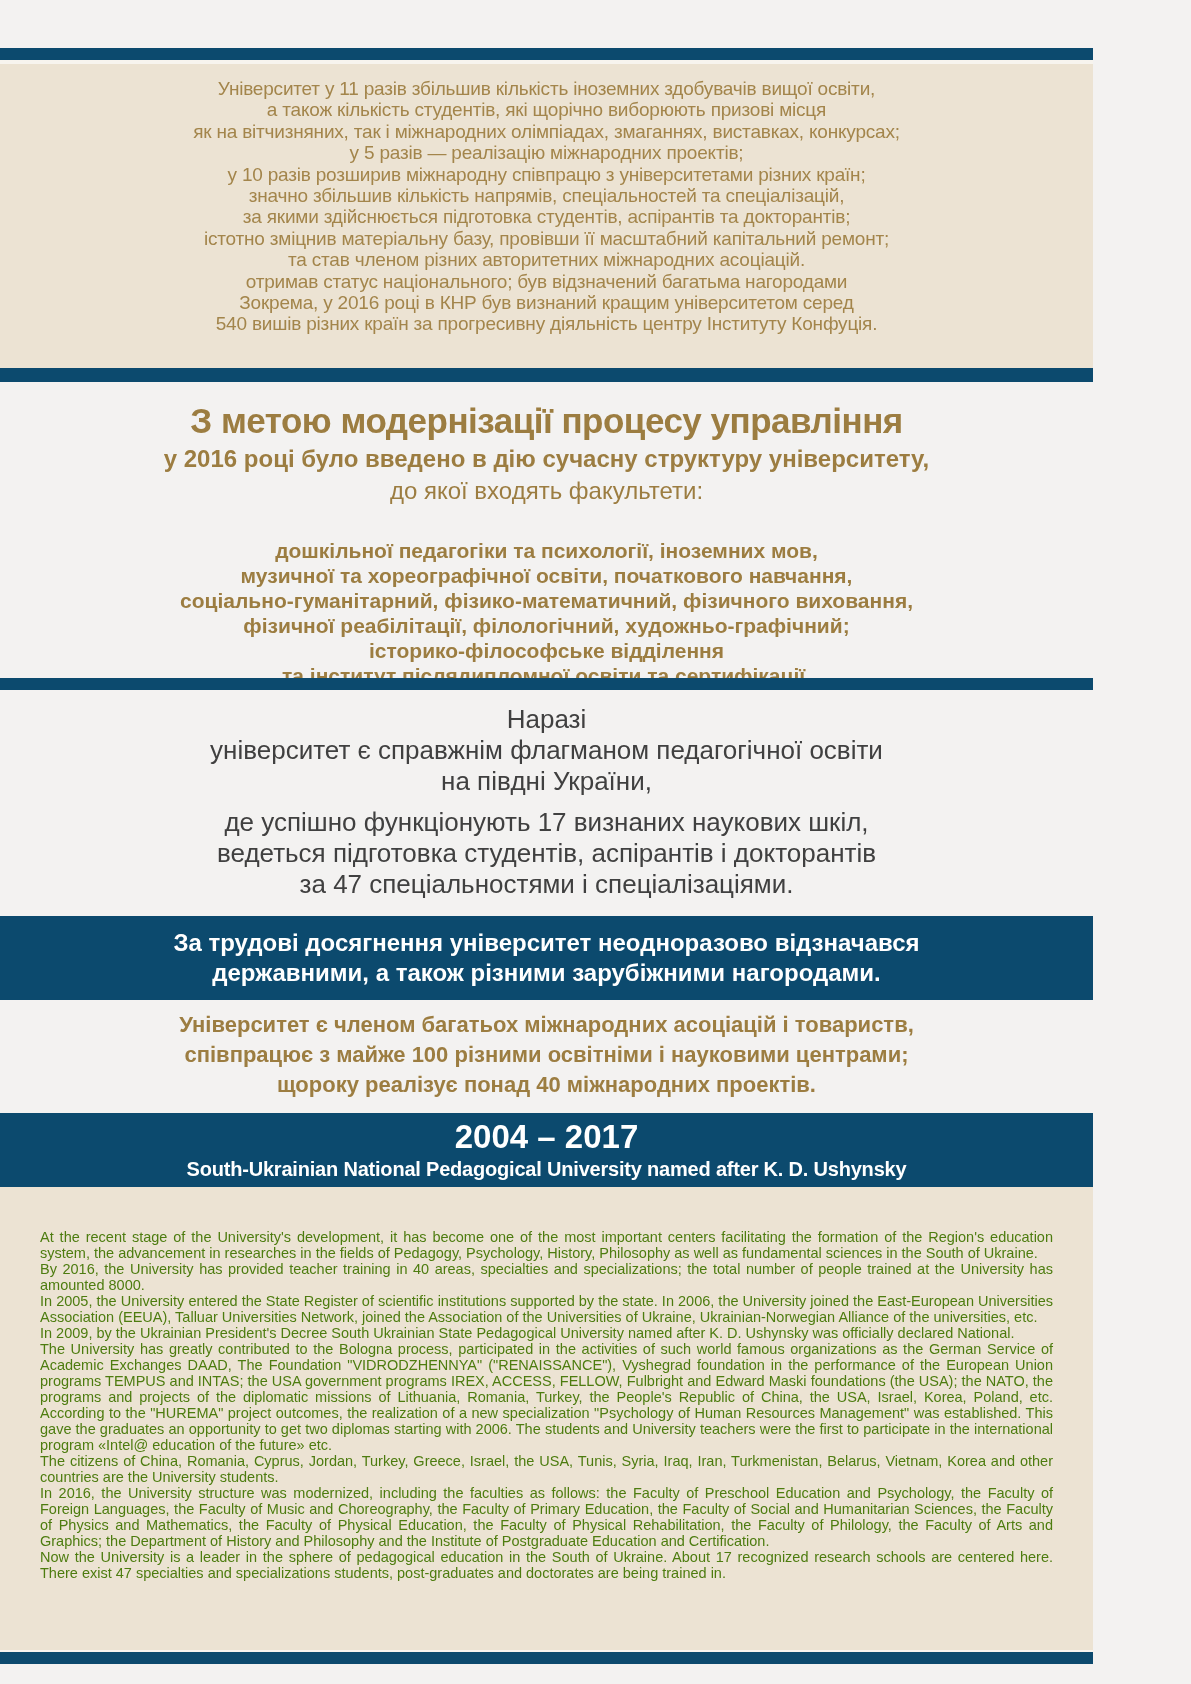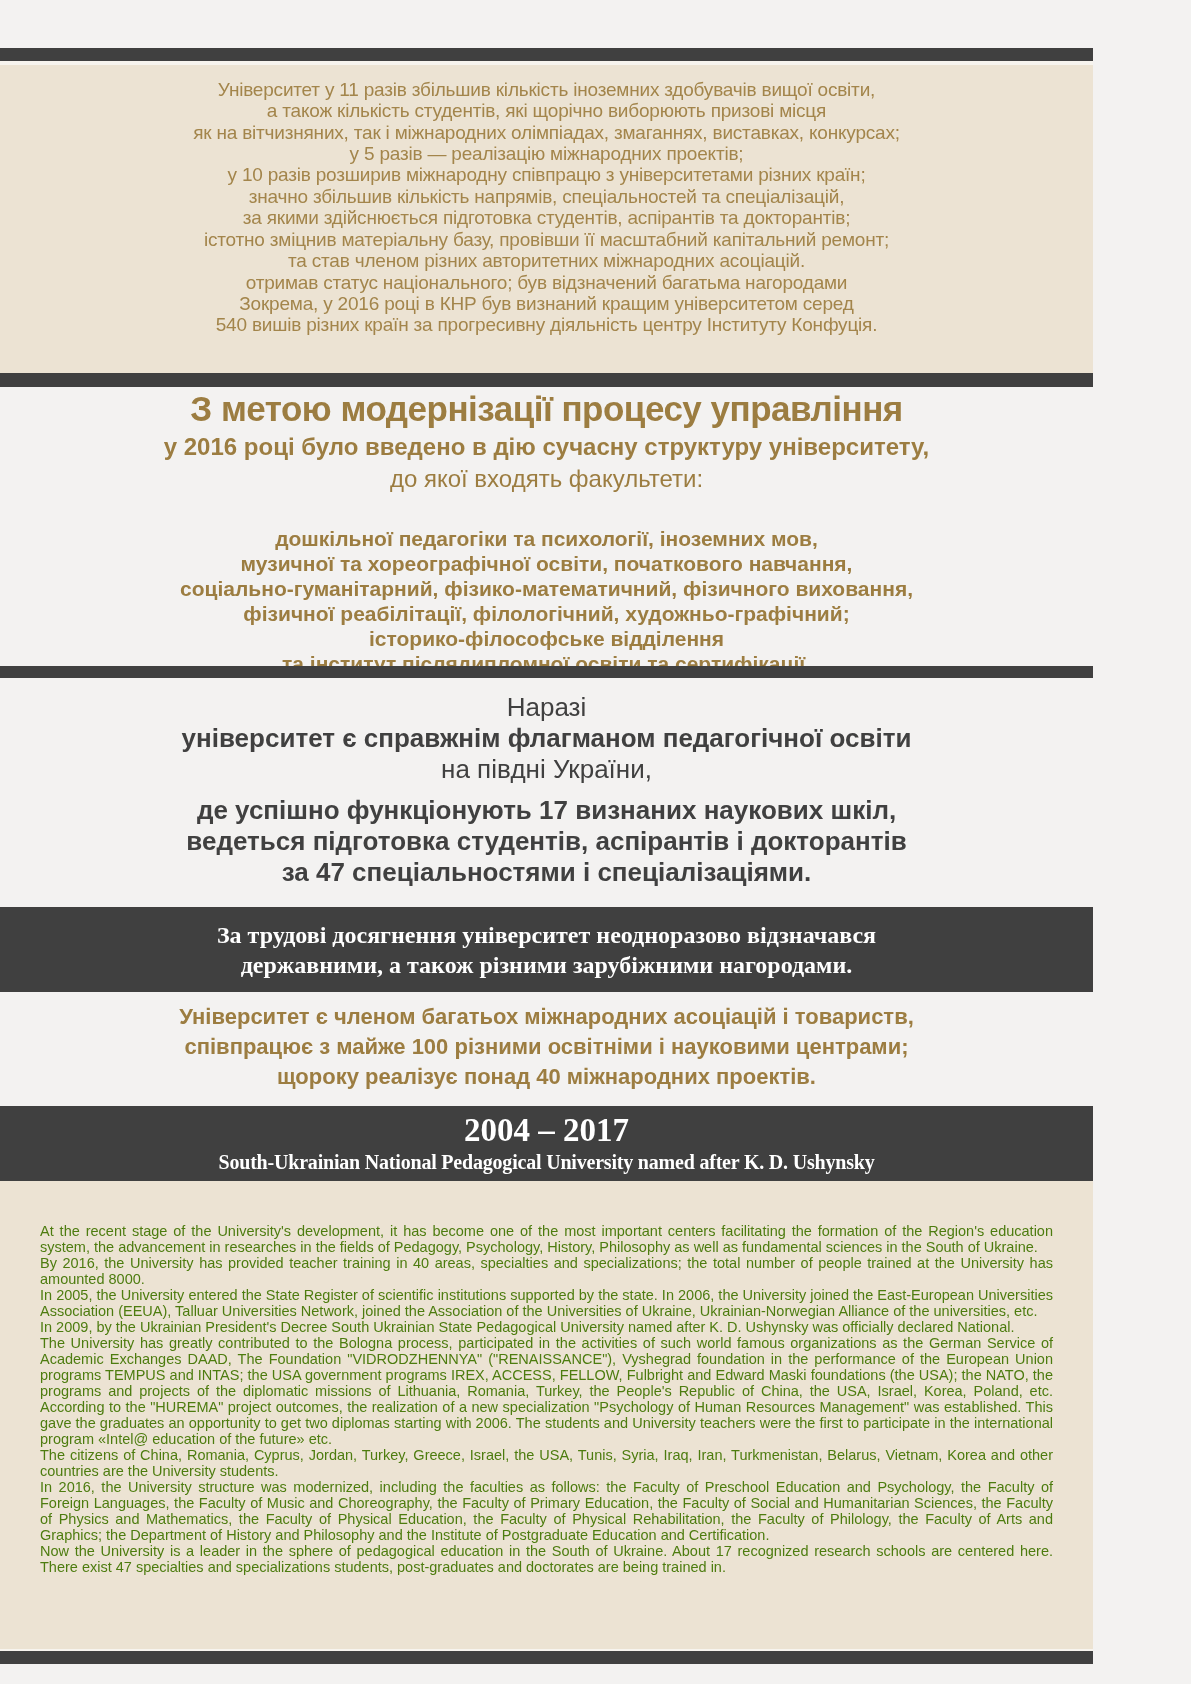--- a/index.html
+++ b/index.html
@@ -7,46 +7,46 @@
     width:1191px;height:1684px;
     background:#f3f2f1;
     font-family:"Liberation Sans","DejaVu Sans",sans-serif;
     overflow:hidden;
   }
   .page{width:1093px;height:1684px;display:flex;flex-direction:column;}
 
   
   .strip-light{background:#f3f2f1;}
   .gap-line{background:#f7f4ee;}
-  .band{background:#404040;font-family:Liberation Serif, serif;}
+  .band{background:#0c4a6e;}
 
   
   .sec-cream{background:#ece3d3;}
   .sec-light{background:#f3f2f1;}
 
   .center{text-align:center;}
 
   
   .ach{
     padding-top:14px;
     font-size:19px;line-height:21.4px;
     color:#a3854b;letter-spacing:-0.2px;
   }
 
   
-  .mod{padding-top:1px;color:#9c7d41;}
+  .mod{padding-top:18px;color:#9c7d41;}
   .mod-heading{font-size:35px;line-height:42px;font-weight:bold;letter-spacing:-0.5px;}
   .mod-sub{font-size:24px;line-height:33px;font-weight:bold;}
   .mod-lead{font-size:24px;line-height:31px;font-weight:normal;margin-bottom:32px;}
   .fac{font-size:21px;line-height:25px;font-weight:bold;}
 
   
   .flag{padding-top:14px;color:#404040;font-size:26px;line-height:31px;}
   .flag .reg{font-weight:normal;}
-  .flag .bold{font-weight:bold;}
+  .flag .bold{font-weight:normal;}
   .flag-gap{height:10px;}
 
   
   .awards{
     display:flex;flex-direction:column;justify-content:center;
     color:#ffffff;font-size:24px;line-height:30px;font-weight:bold;
   }
 
   
   .member{padding-top:10px;color:#9c7d41;font-size:22px;line-height:30px;font-weight:bold;}

